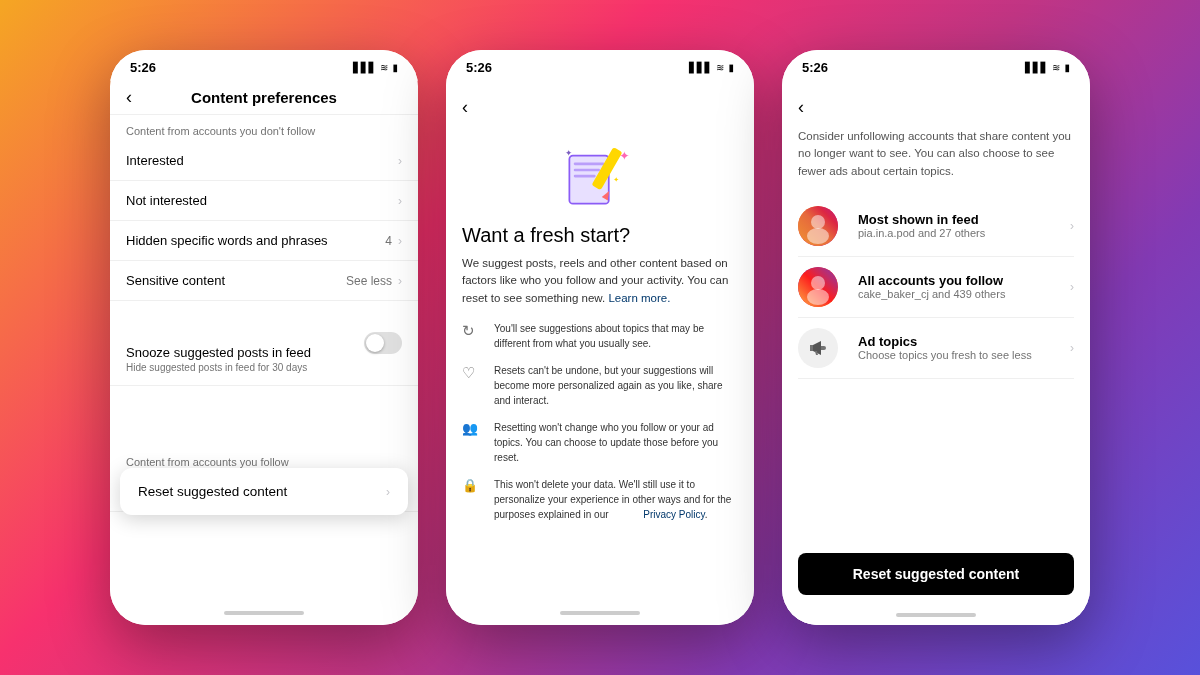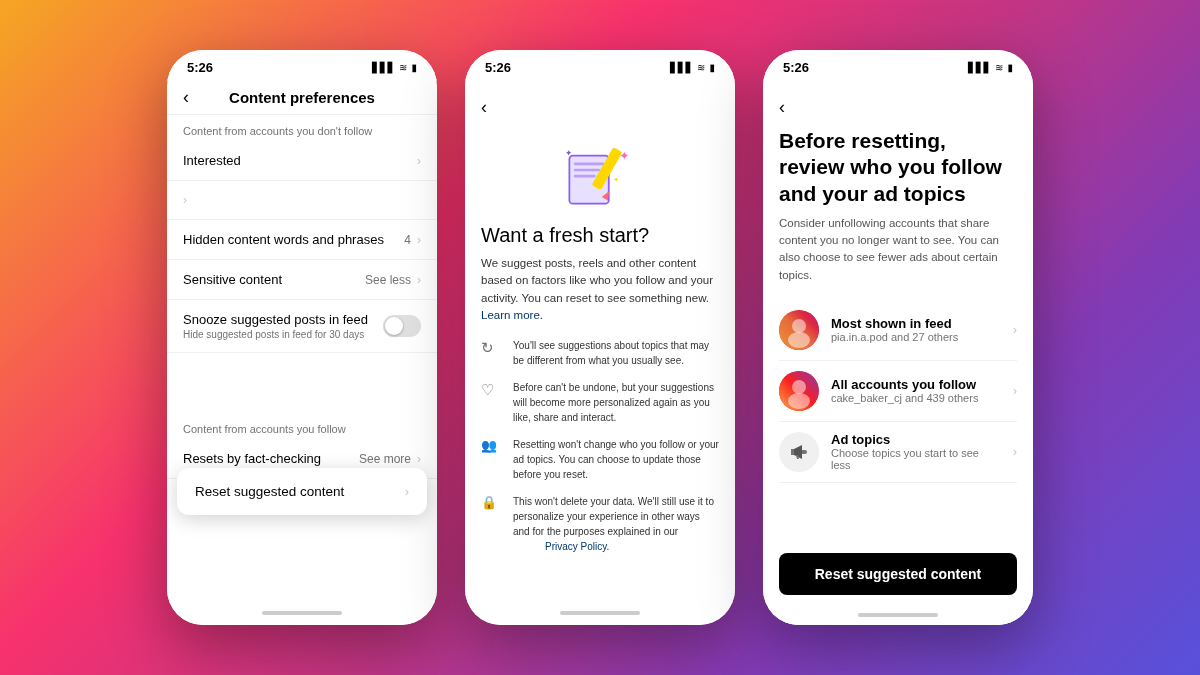--- a/index.html
+++ b/index.html
@@ -10,21 +10,21 @@
       font-family: -apple-system, BlinkMacSystemFont, 'Segoe UI', sans-serif;
       background: linear-gradient(135deg, #f5a623 0%, #f7316e 35%, #c13584 55%, #833ab4 75%, #5851db 100%);
       display: flex;
       align-items: center;
       justify-content: center;
       gap: 28px;
     }
 
     
     .phone {
-      width: 270px;
+      width: 308px;
       height: 575px;
       background: #fff;
       border-radius: 36px;
       overflow: hidden;
       position: relative;
       box-shadow: 0 20px 60px rgba(0,0,0,0.35);
       display: flex;
       flex-direction: column;
     }
 
@@ -236,21 +236,21 @@
     .review-desc {
       font-size: 11.5px;
       color: #555;
       line-height: 1.5;
       margin-bottom: 16px;
     }
 
     .account-item {
       display: flex;
       align-items: center;
-      gap: 12px;
+      gap: 20px;
       padding: 10px 0;
       border-bottom: 0.5px solid #efefef;
       cursor: pointer;
     }
     .avatar-circle {
       width: 40px;
       height: 40px;
       border-radius: 50%;
       flex-shrink: 0;
       display: flex;
@@ -336,41 +336,42 @@
 
   <div class="screen">
     <div class="section-label">Content from accounts you don't follow</div>
 
     <div class="menu-item">
       <span class="menu-item-left">Interested</span>
       <span class="chevron">›</span>
     </div>
 
     <div class="menu-item">
+      <span class="menu-item-left">Not interested</span>
       <span class="chevron">›</span>
     </div>
 
     <div class="menu-item">
-      <span class="menu-item-left">Hidden content words and phrases</span>
+      <span class="menu-item-left">Hidden specific words and phrases</span>
       <div class="menu-item-right">
         <span>4</span>
         <span class="chevron">›</span>
       </div>
     </div>
 
     <div class="menu-item">
       <span class="menu-item-left">Sensitive content</span>
       <div class="menu-item-right">
         <span>See less</span>
         <span class="chevron">›</span>
       </div>
     </div>
 
     <div class="menu-item">
-      <div style="flex:1;">
+      <div style="flex:1;margin-top:32px;">
         <div class="menu-item-left">Snooze suggested posts in feed</div>
         <div style="font-size:10px;color:#737373;margin-top:2px;">Hide suggested posts in feed for 30 days</div>
       </div>
       <div class="toggle-switch"></div>
     </div>
 
     <div style="height: 60px;"></div>
 
     <div class="section-label">Content from accounts you follow</div>
 
@@ -432,21 +433,21 @@
       We suggest posts, reels and other content based on factors like who you follow and your activity. You can reset to see something new. <a>Learn more.</a>
     </div>
 
     <div class="info-item">
       <div class="info-icon">↻</div>
       <div class="info-text">You'll see suggestions about topics that may be different from what you usually see.</div>
     </div>
 
     <div class="info-item">
       <div class="info-icon">♡</div>
-      <div class="info-text">Before can't be undone, but your suggestions will become more personalized again as you like, share and interact.</div>
+      <div class="info-text">Resets can't be undone, but your suggestions will become more personalized again as you like, share and interact.</div>
     </div>
 
     <div class="info-item">
       <div class="info-icon" style="font-size:13px;">👥</div>
       <div class="info-text">Resetting won't change who you follow or your ad topics. You can choose to update those before you reset.</div>
     </div>
 
     <div class="info-item">
       <div class="info-icon" style="font-size:13px;">🔒</div>
       <div class="info-text">This won't delete your data. We'll still use it to personalize your experience in other ways and for the purposes explained in our <a>Privacy Policy</a>.</div>
@@ -467,21 +468,20 @@
       <span>≋</span>
       <span>▮</span>
     </div>
   </div>
 
   <div class="screen review-screen">
     <div class="review-nav">
       <span style="font-size:18px;color:#000;cursor:pointer;">‹</span>
     </div>
 
-    <div class="review-title">Before resetting, review who you follow and your ad topics</div>
     <div class="review-desc">Consider unfollowing accounts that share content you no longer want to see. You can also choose to see fewer ads about certain topics.</div>
 
     <div class="account-item">
       <div class="avatar-circle avatar-1">
         <svg width="40" height="40" viewBox="0 0 40 40">
           <defs>
             <linearGradient id="av1" x1="0%" y1="100%" x2="100%" y2="0%">
               <stop offset="0%" stop-color="#f09433"></stop>
               <stop offset="50%" stop-color="#e6683c"></stop>
               <stop offset="75%" stop-color="#dc2743"></stop>
@@ -526,21 +526,21 @@
       <div class="ad-icon-wrap">
         <svg width="22" height="22" viewBox="0 0 22 22">
           <path d="M3 8h3v6H3z" fill="#737373"></path>
           <path d="M6 8L14 4v14L6 14z" fill="#555"></path>
           <path d="M14 9h3a2 2 0 010 4h-3z" fill="#737373"></path>
           <path d="M8 14h2l1 4H9z" fill="#737373"></path>
         </svg>
       </div>
       <div class="account-info">
         <div class="account-name">Ad topics</div>
-        <div class="account-sub">Choose topics you start to see less</div>
+        <div class="account-sub">Choose topics you fresh to see less</div>
       </div>
       <span class="chevron">›</span>
     </div>
   </div>
 
   <button class="reset-btn">Reset suggested content</button>
 
   <div class="home-indicator" style="position:absolute;bottom:0;left:0;right:0;background:#fff;padding-bottom:8px;">
     <div class="home-bar"></div>
   </div>

